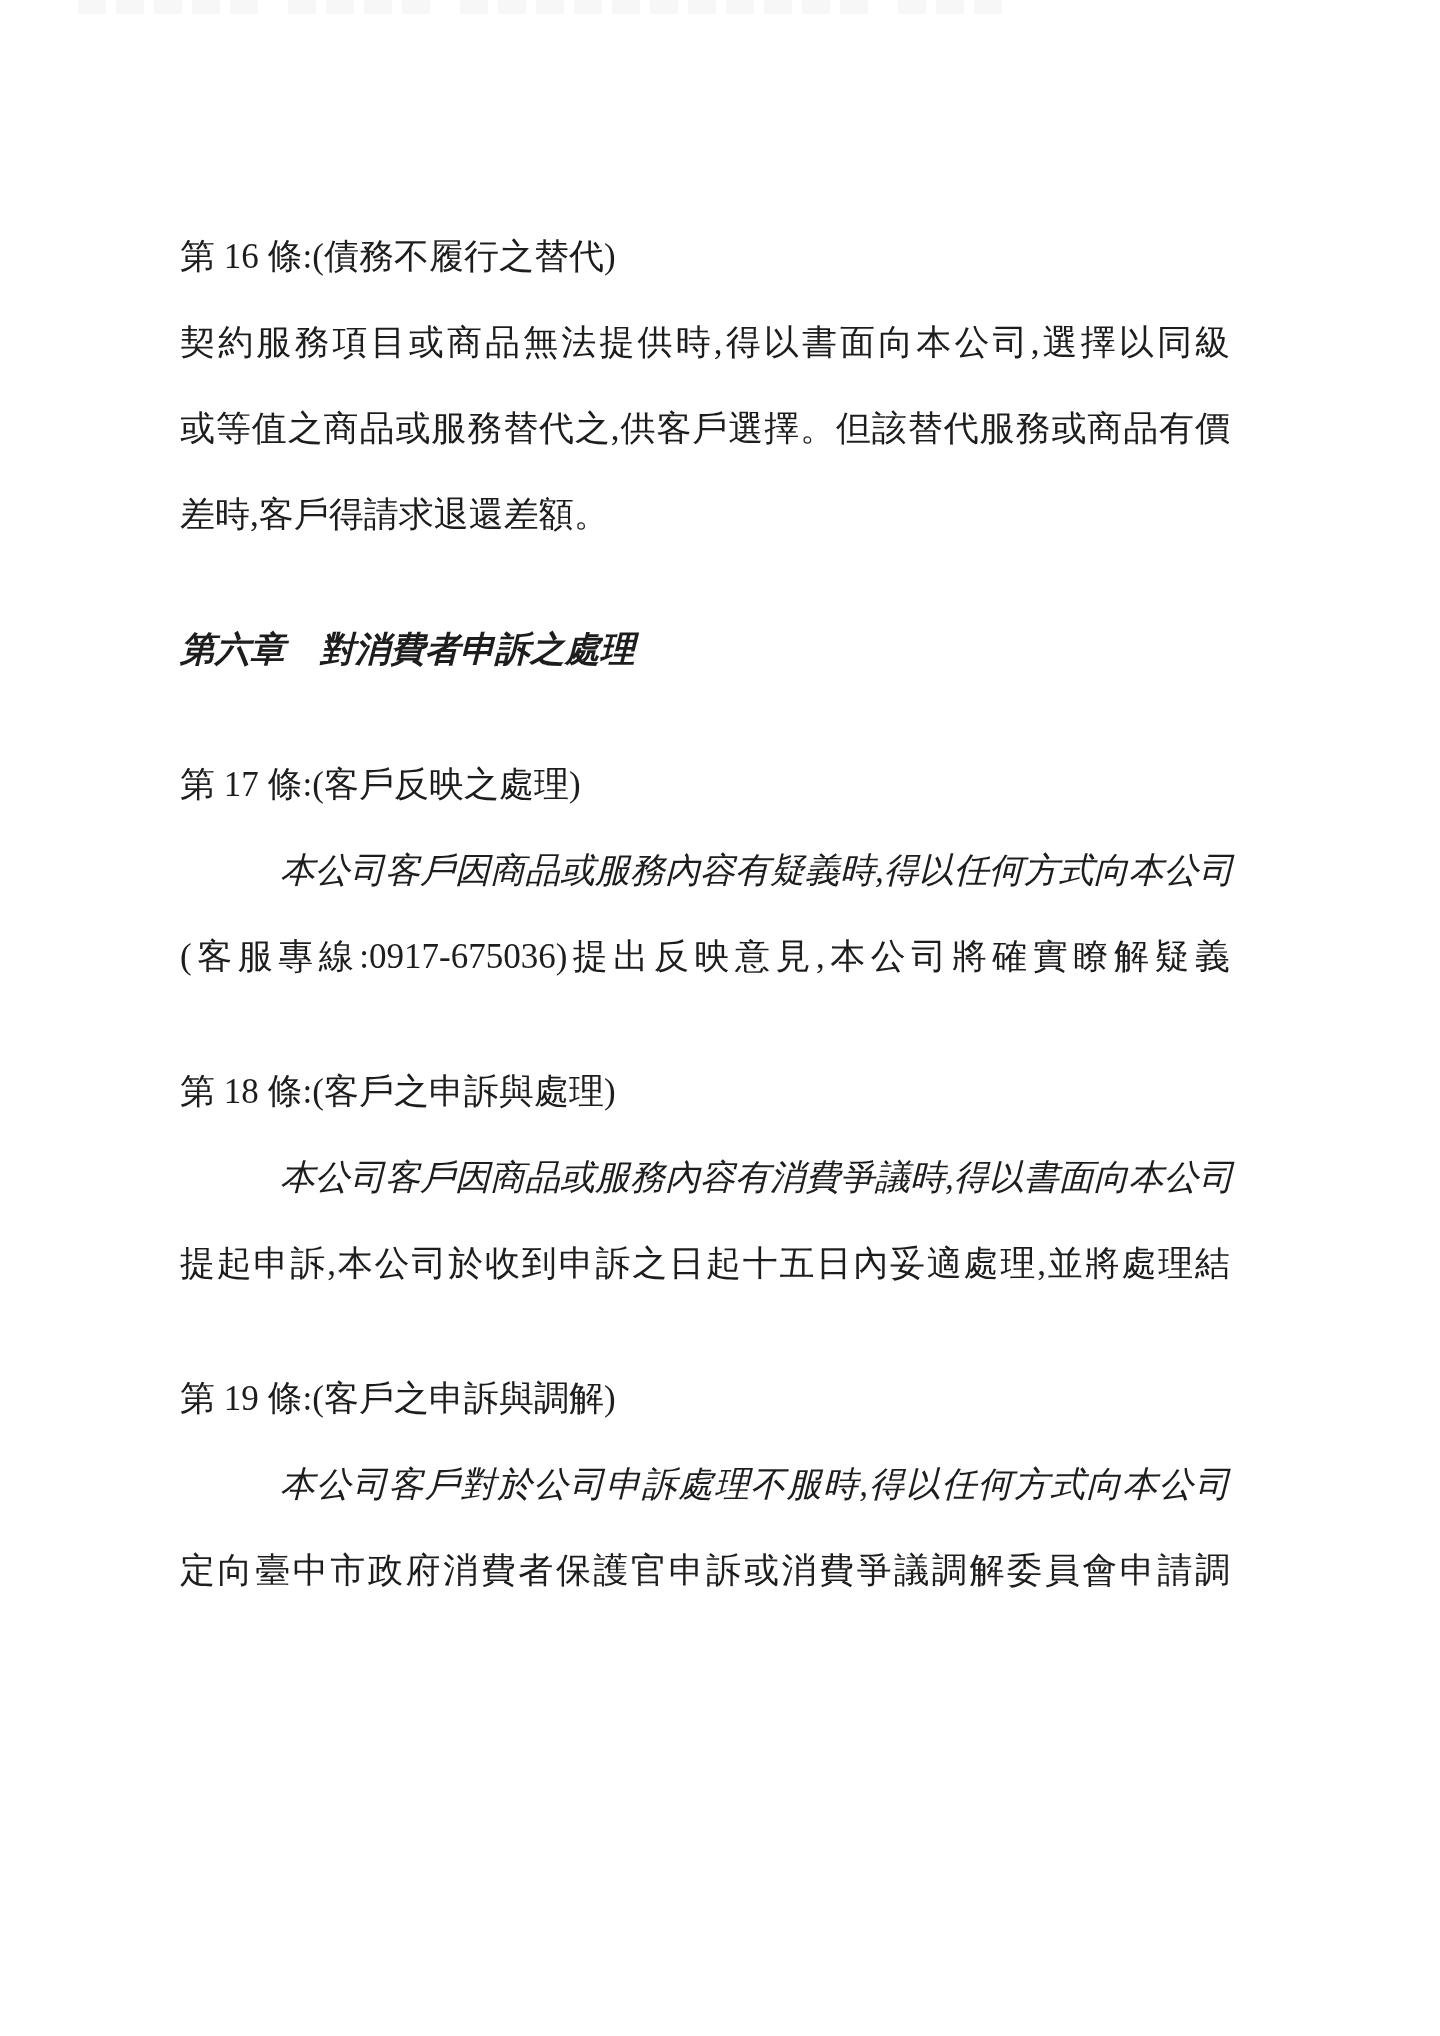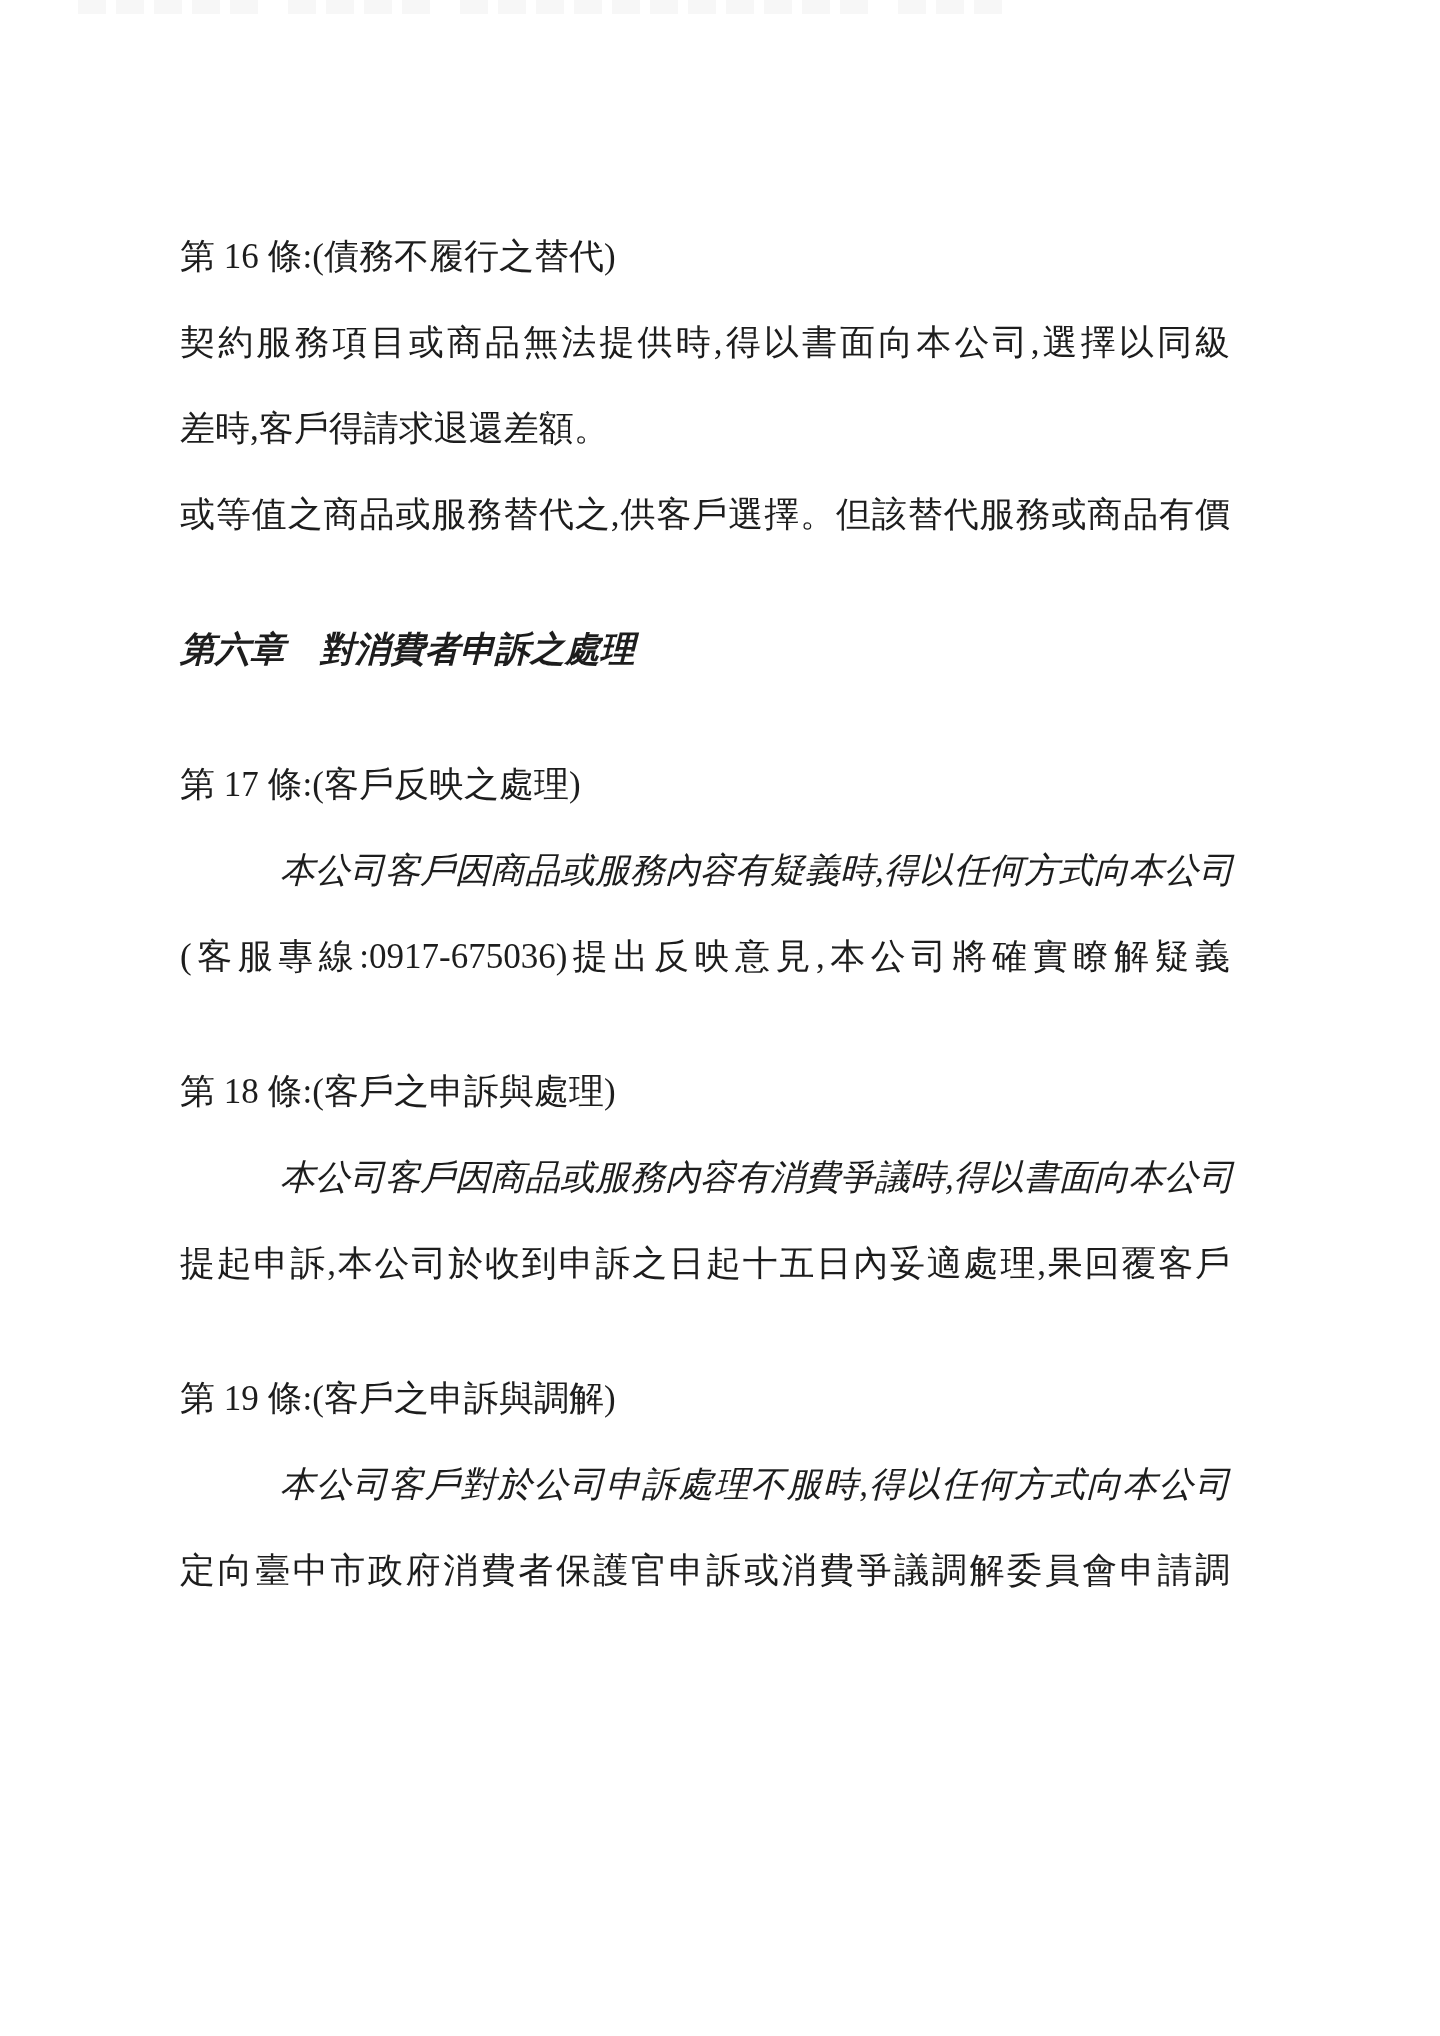--- a/index.html
+++ b/index.html
@@ -74,38 +74,38 @@
     <div class="remnant-block" style="left: 898px; width: 28px; height: 14px; background: rgb(247, 247, 247);"></div>
     <div class="remnant-block" style="left: 936px; width: 28px; height: 14px; background: rgb(247, 247, 247);"></div>
     <div class="remnant-block" style="left: 974px; width: 28px; height: 14px; background: rgb(247, 247, 247);"></div>
   </div>
 
 <div class="doc">
 
   <div class="block">
     <div class="line">第 16 條:(債務不履行之替代)</div>
     <div class="line justify">契約服務項目或商品無法提供時,得以書面向本公司,選擇以同級</div>
+    <div class="line justify">或等值之商品或服務替代之,供客戶選擇。但該替代服務或商品有價</div>
     <div class="line">差時,客戶得請求退還差額。</div>
-    <div class="line justify">或等值之商品或服務替代之,供客戶選擇。但該替代服務或商品有價</div>
   </div>
 
   <div class="block">
     <div class="line chapter-heading">第六章　對消費者申訴之處理</div>
   </div>
 
   <div class="block">
     <div class="line">第 17 條:(客戶反映之處理)</div>
     <div class="line justify indent">本公司客戶因商品或服務內容有疑義時,得以任何方式向本公司</div>
     <div class="line justify">(客服專線:0917-675036)提出反映意見,本公司將確實瞭解疑義</div>
   </div>
 
   <div class="block">
     <div class="line">第 18 條:(客戶之申訴與處理)</div>
     <div class="line justify indent">本公司客戶因商品或服務內容有消費爭議時,得以書面向本公司</div>
-    <div class="line justify">提起申訴,本公司於收到申訴之日起十五日內妥適處理,果回覆客戶</div>
+    <div class="line justify">提起申訴,本公司於收到申訴之日起十五日內妥適處理,並將處理結</div>
   </div>
 
   <div class="block">
     <div class="line">第 19 條:(客戶之申訴與調解)</div>
     <div class="line justify indent">本公司客戶對於公司申訴處理不服時,得以任何方式向本公司</div>
     <div class="line justify">定向臺中市政府消費者保護官申訴或消費爭議調解委員會申請調</div>
   </div>
 
 </div>
 

